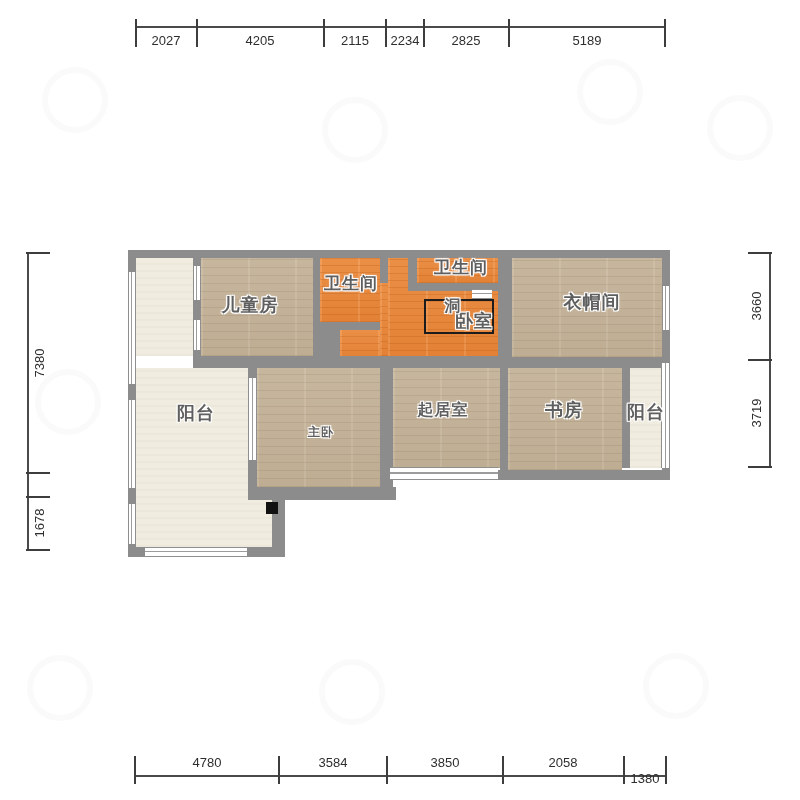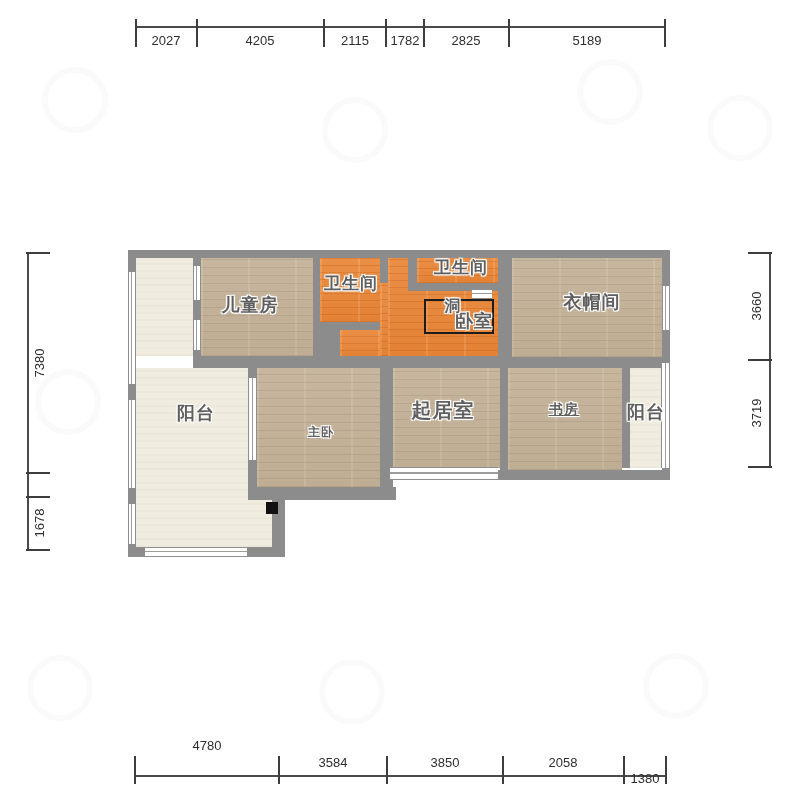--- a/index.html
+++ b/index.html
@@ -110,45 +110,45 @@
     <div class="abs hole-rect" style="left: 424px; top: 299px; width: 70px; height: 35px;"></div>
     <div class="abs black-square" style="left: 266px; top: 502px; width: 12px; height: 12px;"></div>
     <div class="room-label" style="left: 250px; top: 305px; font-size: 18px;">儿童房</div>
     <div class="room-label" style="left: 351px; top: 283px; font-size: 17px;">卫生间</div>
     <div class="room-label" style="left: 461px; top: 267px; font-size: 17px;">卫生间</div>
     <div class="room-label" style="left: 430px; top: 321px; font-size: 18px; margin-left: 44px;">卧室</div>
     <div class="room-label" style="left: 453px; top: 306px; font-size: 16px;">洞</div>
     <div class="room-label" style="left: 592px; top: 302px; font-size: 18px;">衣帽间</div>
     <div class="room-label" style="left: 196px; top: 413px; font-size: 18px;">阳台</div>
     <div class="room-label" style="left: 321px; top: 432px; font-size: 12px;">主卧</div>
-    <div class="room-label" style="left: 443px; top: 410px; font-size: 20px;">起居室</div>
-    <div class="room-label" style="left: 564px; top: 410px; font-size: 14px; text-decoration: underline;">书房</div>
+    <div class="room-label" style="left: 443px; top: 410px; font-size: 16px;">起居室</div>
+    <div class="room-label" style="left: 564px; top: 410px; font-size: 18px;">书房</div>
     <div class="room-label" style="left: 646px; top: 412px; font-size: 18px;">阳台</div>
     <div class="abs dim-line" style="left: 136px; top: 26px; width: 529px; height: 2px;"></div>
     <div class="abs dim-tick" style="left: 135px; top: 19px; width: 2px; height: 28px;"></div>
     <div class="abs dim-tick" style="left: 196px; top: 19px; width: 2px; height: 28px;"></div>
     <div class="abs dim-tick" style="left: 323px; top: 19px; width: 2px; height: 28px;"></div>
     <div class="abs dim-tick" style="left: 385px; top: 19px; width: 2px; height: 28px;"></div>
     <div class="abs dim-tick" style="left: 423px; top: 19px; width: 2px; height: 28px;"></div>
     <div class="abs dim-tick" style="left: 508px; top: 19px; width: 2px; height: 28px;"></div>
     <div class="abs dim-tick" style="left: 664px; top: 19px; width: 2px; height: 28px;"></div>
     <div class="dim-label" style="left: 136px; top: 33px;">2027</div>
     <div class="dim-label" style="left: 230px; top: 33px;">4205</div>
     <div class="dim-label" style="left: 325px; top: 33px;">2115</div>
-    <div class="dim-label" style="left: 375px; top: 33px;">1782</div>
+    <div class="dim-label" style="left: 375px; top: 33px;">2234</div>
     <div class="dim-label" style="left: 436px; top: 33px;">2825</div>
     <div class="dim-label" style="left: 557px; top: 33px;">5189</div>
     <div class="abs dim-line" style="left: 135px; top: 775px; width: 531px; height: 2px;"></div>
     <div class="abs dim-tick" style="left: 134px; top: 756px; width: 2px; height: 28px;"></div>
     <div class="abs dim-tick" style="left: 278px; top: 756px; width: 2px; height: 28px;"></div>
     <div class="abs dim-tick" style="left: 386px; top: 756px; width: 2px; height: 28px;"></div>
     <div class="abs dim-tick" style="left: 502px; top: 756px; width: 2px; height: 28px;"></div>
     <div class="abs dim-tick" style="left: 623px; top: 756px; width: 2px; height: 28px;"></div>
     <div class="abs dim-tick" style="left: 665px; top: 756px; width: 2px; height: 28px;"></div>
-    <div class="dim-label" style="left: 177px; top: 738px;">4780</div>
+    <div class="dim-label" style="left: 177px; top: 755px;">4780</div>
     <div class="dim-label" style="left: 303px; top: 755px;">3584</div>
     <div class="dim-label" style="left: 415px; top: 755px;">3850</div>
     <div class="dim-label" style="left: 533px; top: 755px;">2058</div>
     <div class="dim-label" style="left: 615px; top: 755px; margin-top: 16px;">1380</div>
     <div class="abs dim-line" style="left: 27px; top: 253px; width: 2px; height: 297px;"></div>
     <div class="abs dim-tick" style="left: 26px; top: 252px; width: 24px; height: 2px;"></div>
     <div class="abs dim-tick" style="left: 26px; top: 472px; width: 24px; height: 2px;"></div>
     <div class="abs dim-tick" style="left: 26px; top: 496px; width: 24px; height: 2px;"></div>
     <div class="abs dim-tick" style="left: 26px; top: 549px; width: 24px; height: 2px;"></div>
     <div class="dim-label rot" style="left: 10px; top: 355px;">7380</div>

